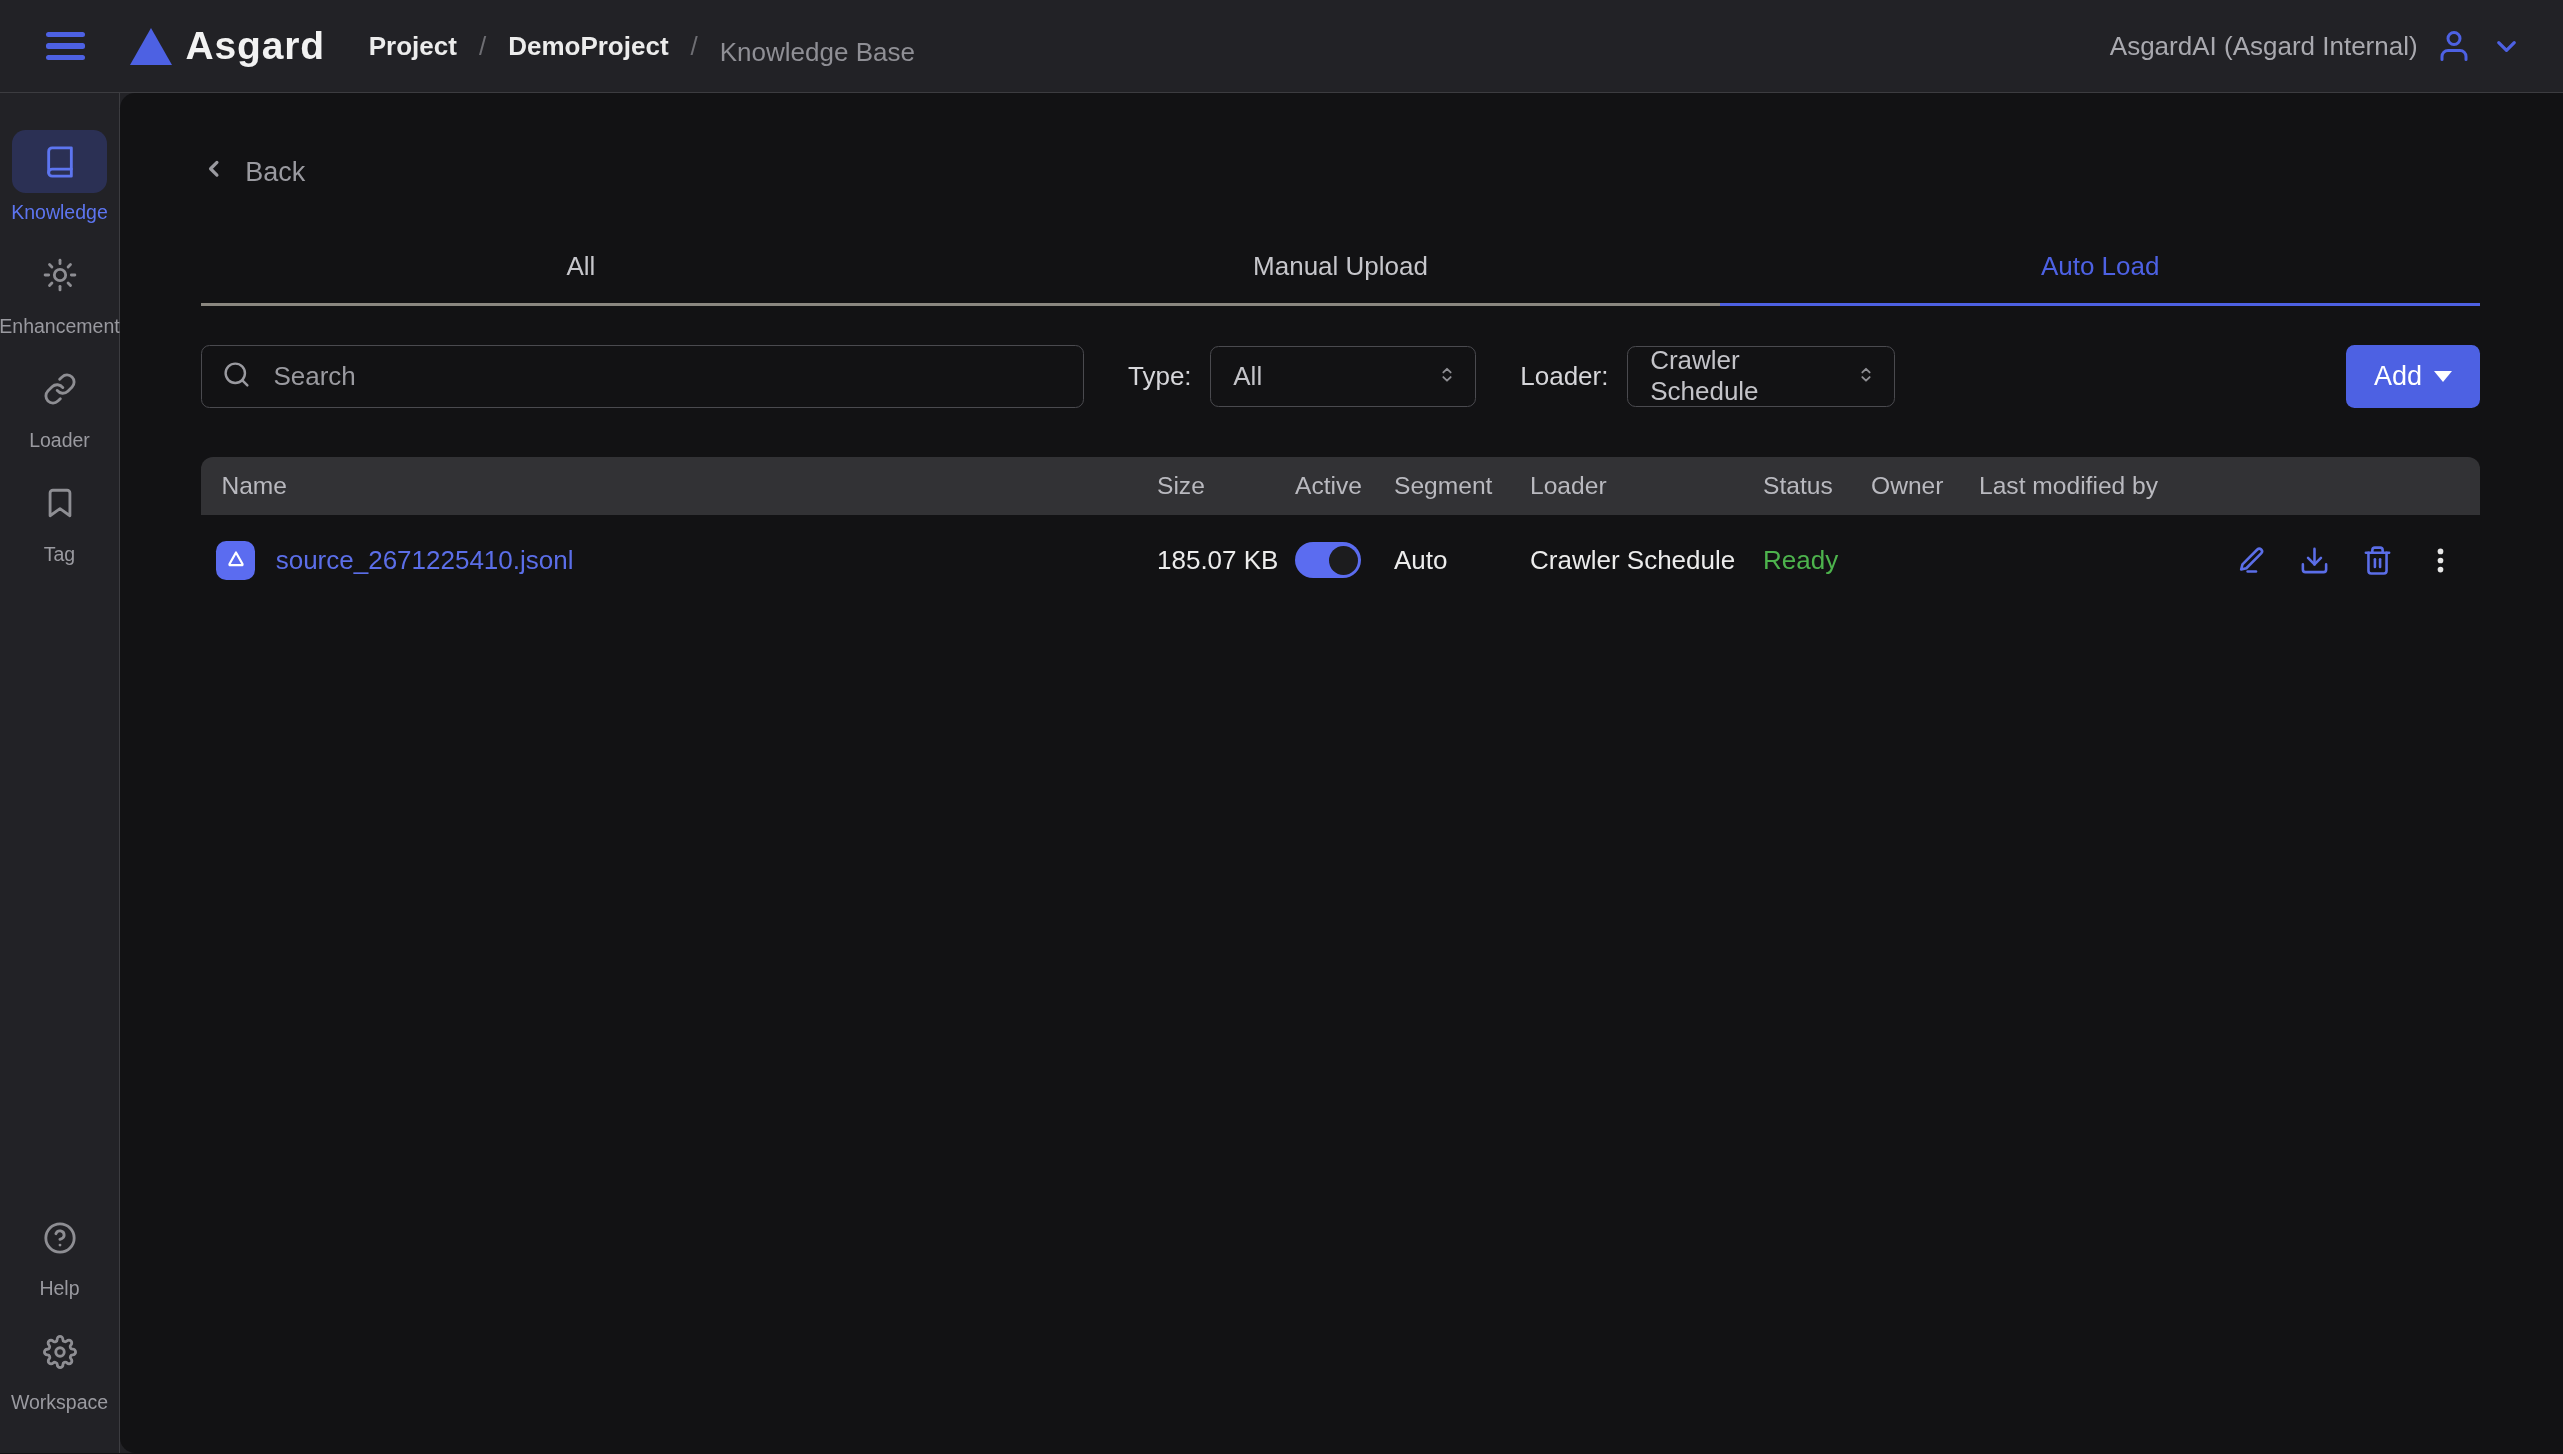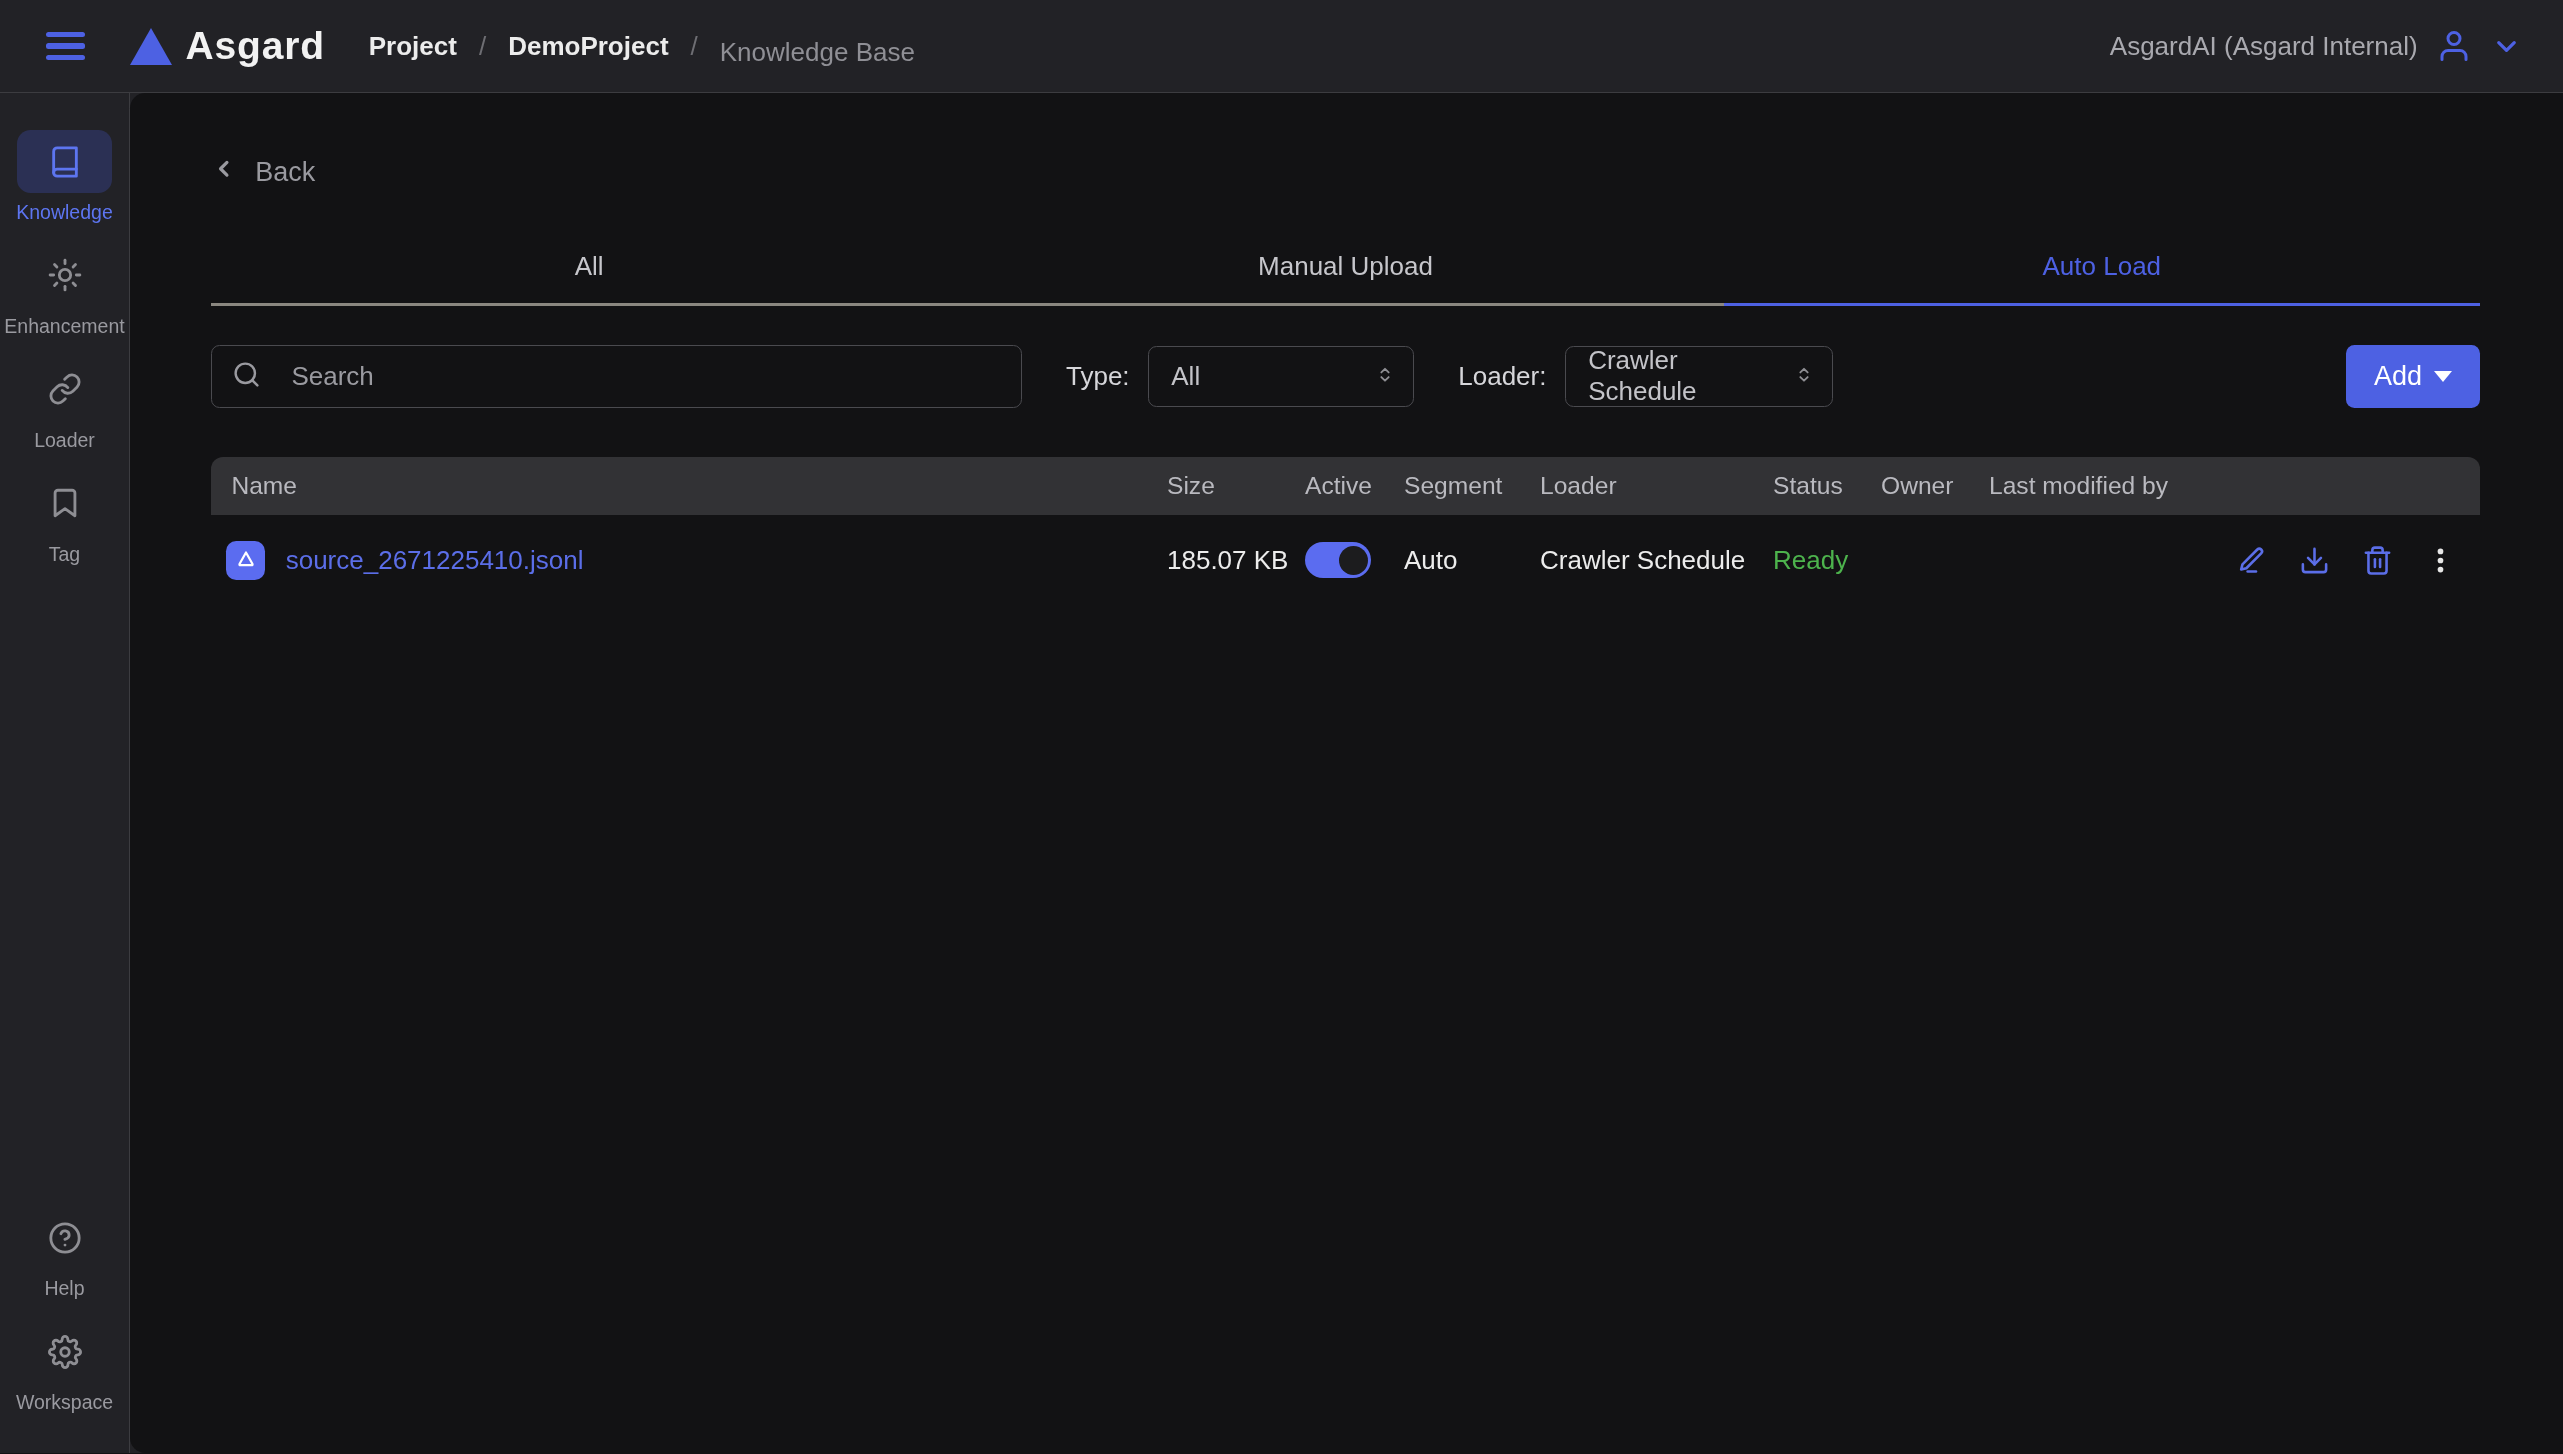--- a/index.html
+++ b/index.html
@@ -19,21 +19,21 @@
   .crumb { color:#ececec; font-weight:600; cursor:pointer; }
   .crumb-sep { color:#6e6e73; font-weight:400; }
   .crumb-current { color:#8f8f95; font-weight:400;margin-top:12px; }
   .header-right { margin-left:auto; display:flex; align-items:center; gap:18.7px; cursor:pointer; }
   .account-label { color:#a9a9af; font-size:26px; }
   .hdr-icon { color:#4d61e3; display:flex; align-items:center; }
 
   
   .app-body { display:flex; height:1360px; background:#222226; }
   .sidebar {
-    width:130px; background:#222226; border-right:1.7px solid #3c3c40;
+    width:120px; background:#222226; border-right:1.7px solid #3c3c40;
     display:flex; flex-direction:column; align-items:center; padding:37px 0 39px 0; flex-shrink:0;
   }
   .side-item { display:flex; flex-direction:column; align-items:center; gap:7.6px; margin-bottom:20.4px; cursor:pointer; width:100%; }
   .side-icon-wrap { width:95px; height:63px; border-radius:13.6px; display:flex; align-items:center; justify-content:center; color:#8e8e93; }
   .side-item.active .side-icon-wrap { background:#2b3054; color:#5d75f0; }
   .side-label { font-size:19.5px; color:#9a9aa0; }
   .side-item.active .side-label { color:#5d75f0; }
   .side-bottom { margin-top:auto; width:100%; }
   .side-bottom .side-item:last-child { margin-bottom:0; }
 
@@ -47,21 +47,21 @@
   .back-row svg { color:#9a9aa0; }
   .page-title { margin-top:54px; font-size:39px; line-height:44px; font-weight:700; color:#f4f4f4; }
 
   
   .tabs { margin-top:56px; display:flex; height:61px; }
   .tab { flex:1; display:flex; align-items:flex-start; justify-content:center; font-size:26px; color:#c6c6cb; border-bottom:3.4px solid #8a8780; cursor:pointer; padding-top:6.8px; }
   .tab.active { color:#4d61e3; border-bottom-color:#4d61e3; }
 
   
   .filter-row { margin-top:39px; display:flex; align-items:center; height:63px; }
-  .search-box { width:811px; height:63px; border:1.7px solid #4a4a4f; border-radius:8.5px; display:flex; align-items:center; padding:0 20.4px; gap:30px; background:transparent; }
+  .search-box { width:883px; height:63px; border:1.7px solid #4a4a4f; border-radius:8.5px; display:flex; align-items:center; padding:0 20.4px; gap:22px; background:transparent; }
   .search-box svg { color:#9a9aa0; flex-shrink:0; }
   .search-box input { flex:1; background:transparent; border:none; outline:none; color:#e4e4e4; font-size:26px; font-family:"Liberation Sans", sans-serif; }
   .search-box input::placeholder { color:#9a9aa0; }
   .filter-label { font-size:26px; color:#d6d6da; margin-left:44px; }
   .select { height:61px; border:1.7px solid #4a4a4f; border-radius:8.5px; display:flex; align-items:center; justify-content:space-between; padding:0 17px 0 22px; margin-left:18.7px; cursor:pointer; }
   .select-type { width:266px; }
   .select-loader { width:268px; }
   .select-value { font-size:26px; color:#c3c3c8; }
   .select svg { color:#8e8e93; }
   .add-btn { margin-left:auto; width:134px; height:63px; background:#4d61e3; border:none; border-radius:8.5px; display:flex; align-items:center; justify-content:center; gap:12px; cursor:pointer; }

